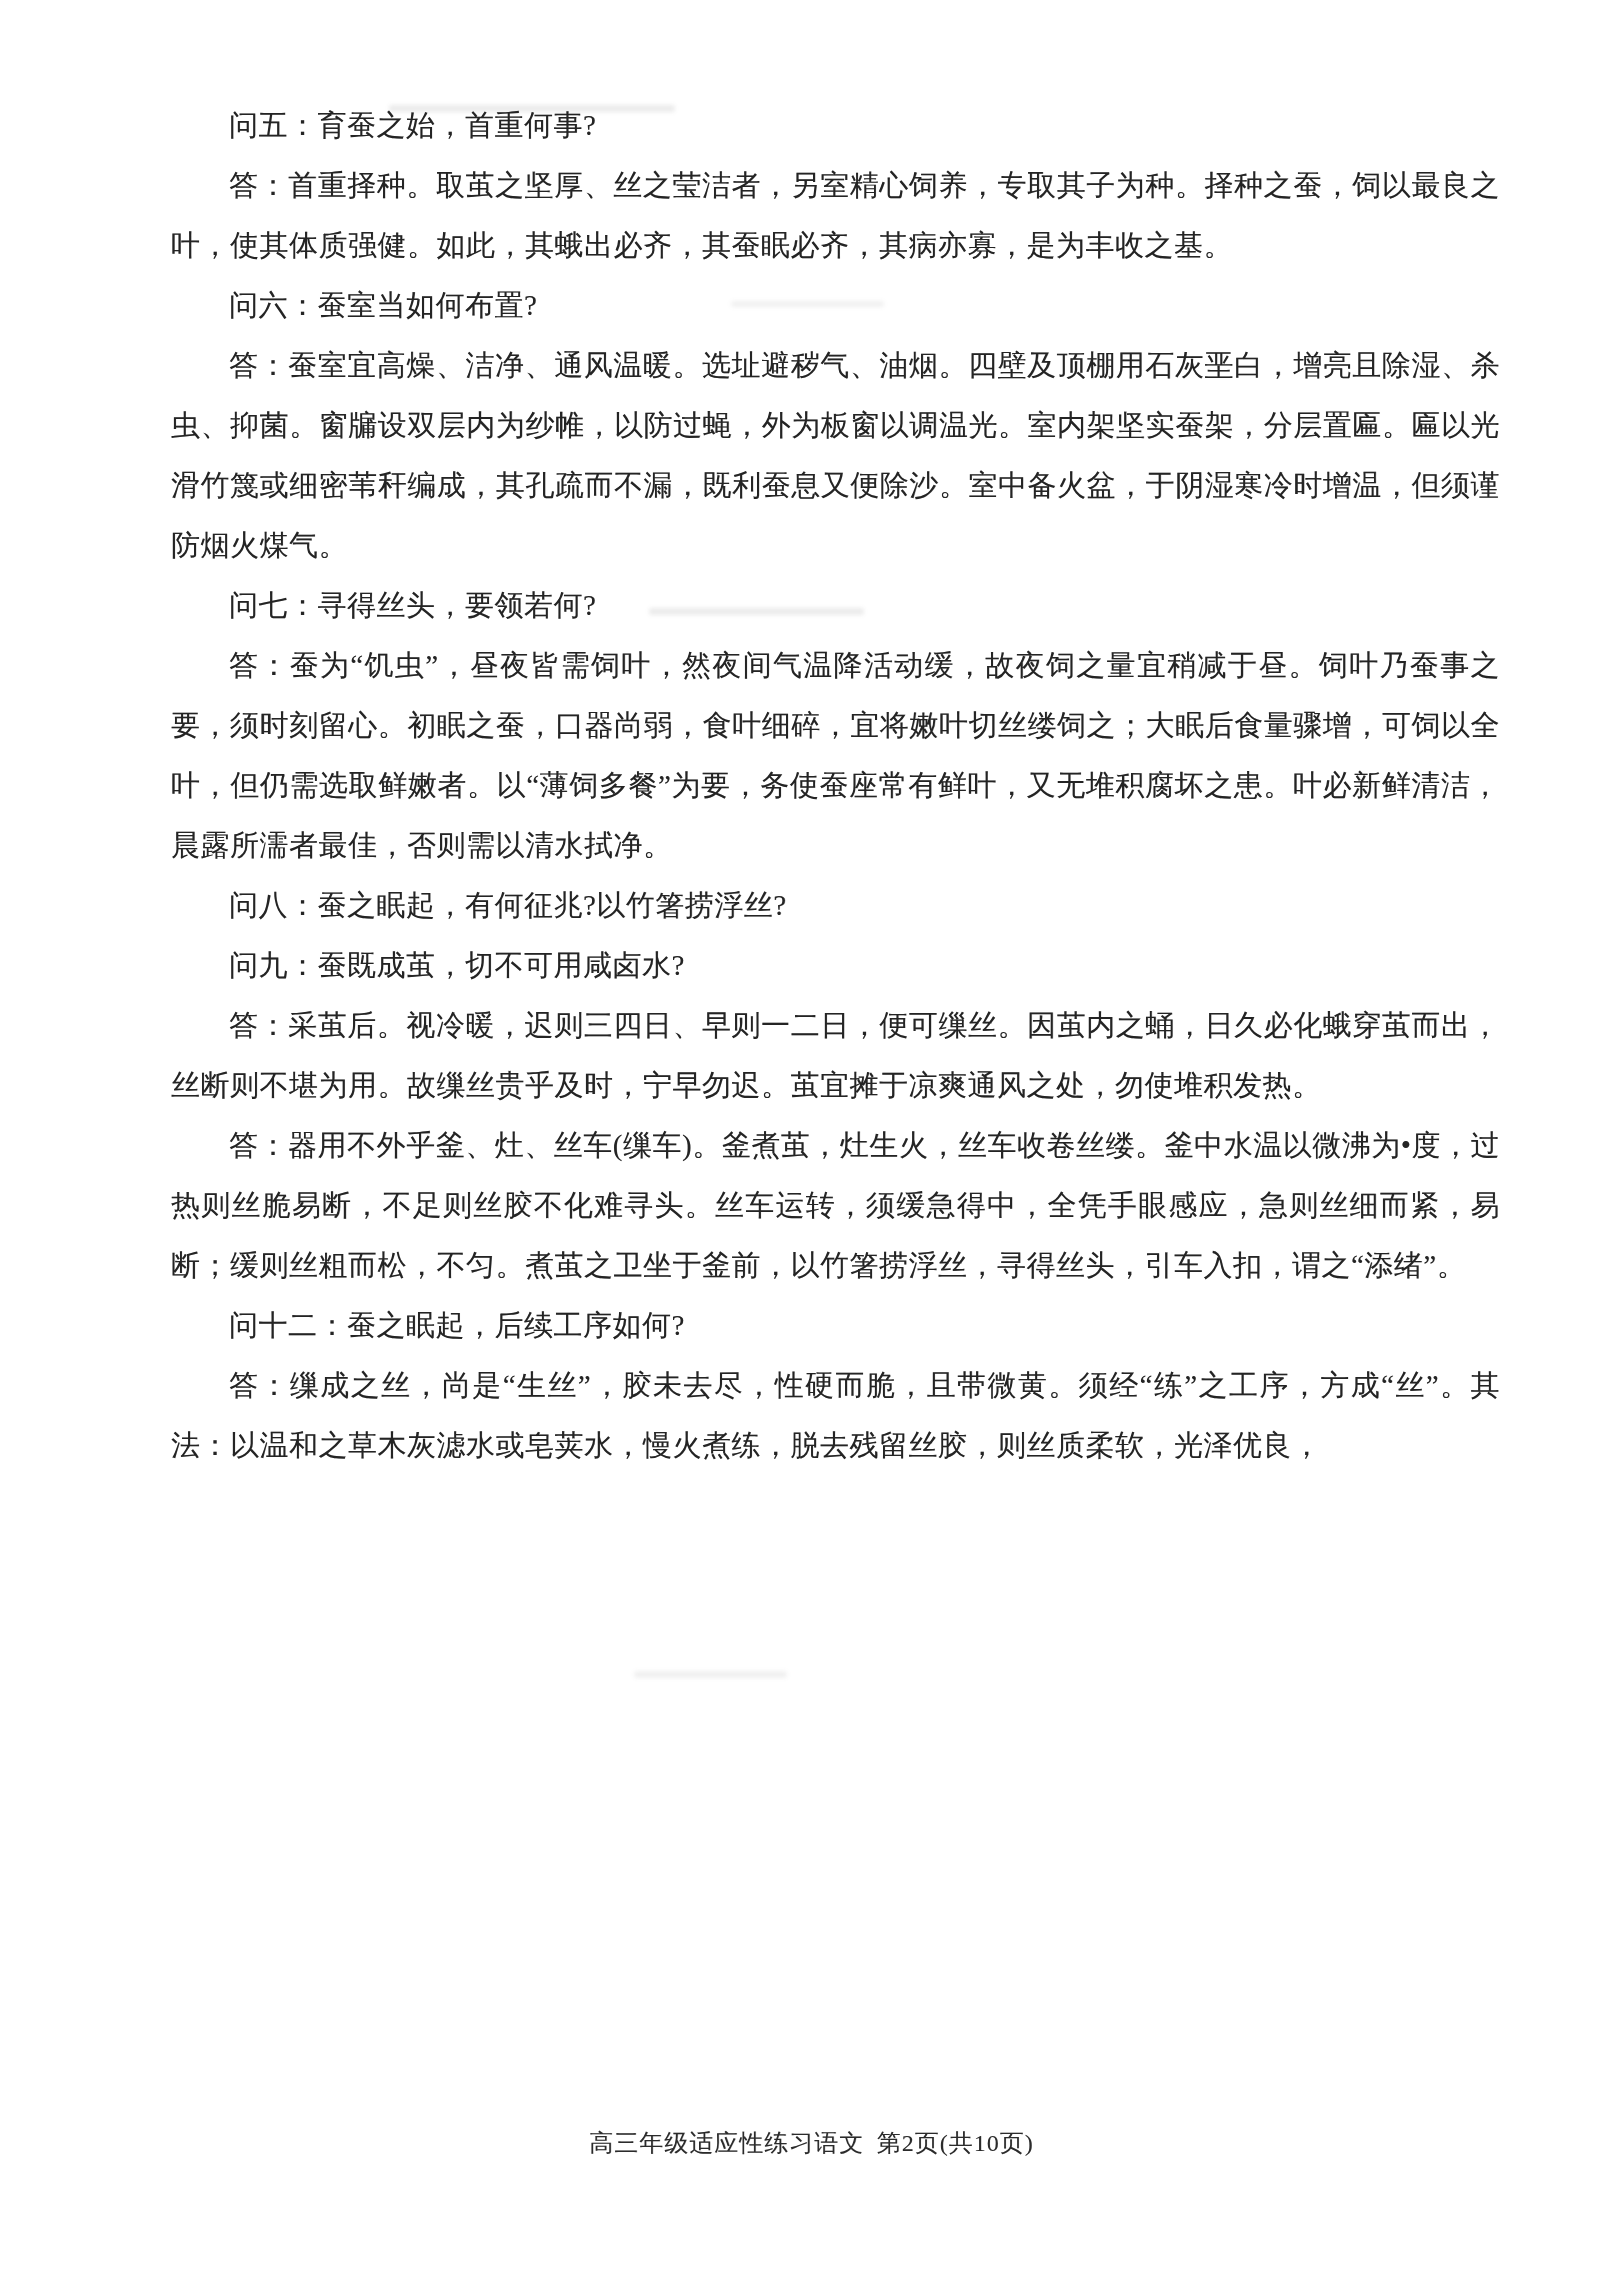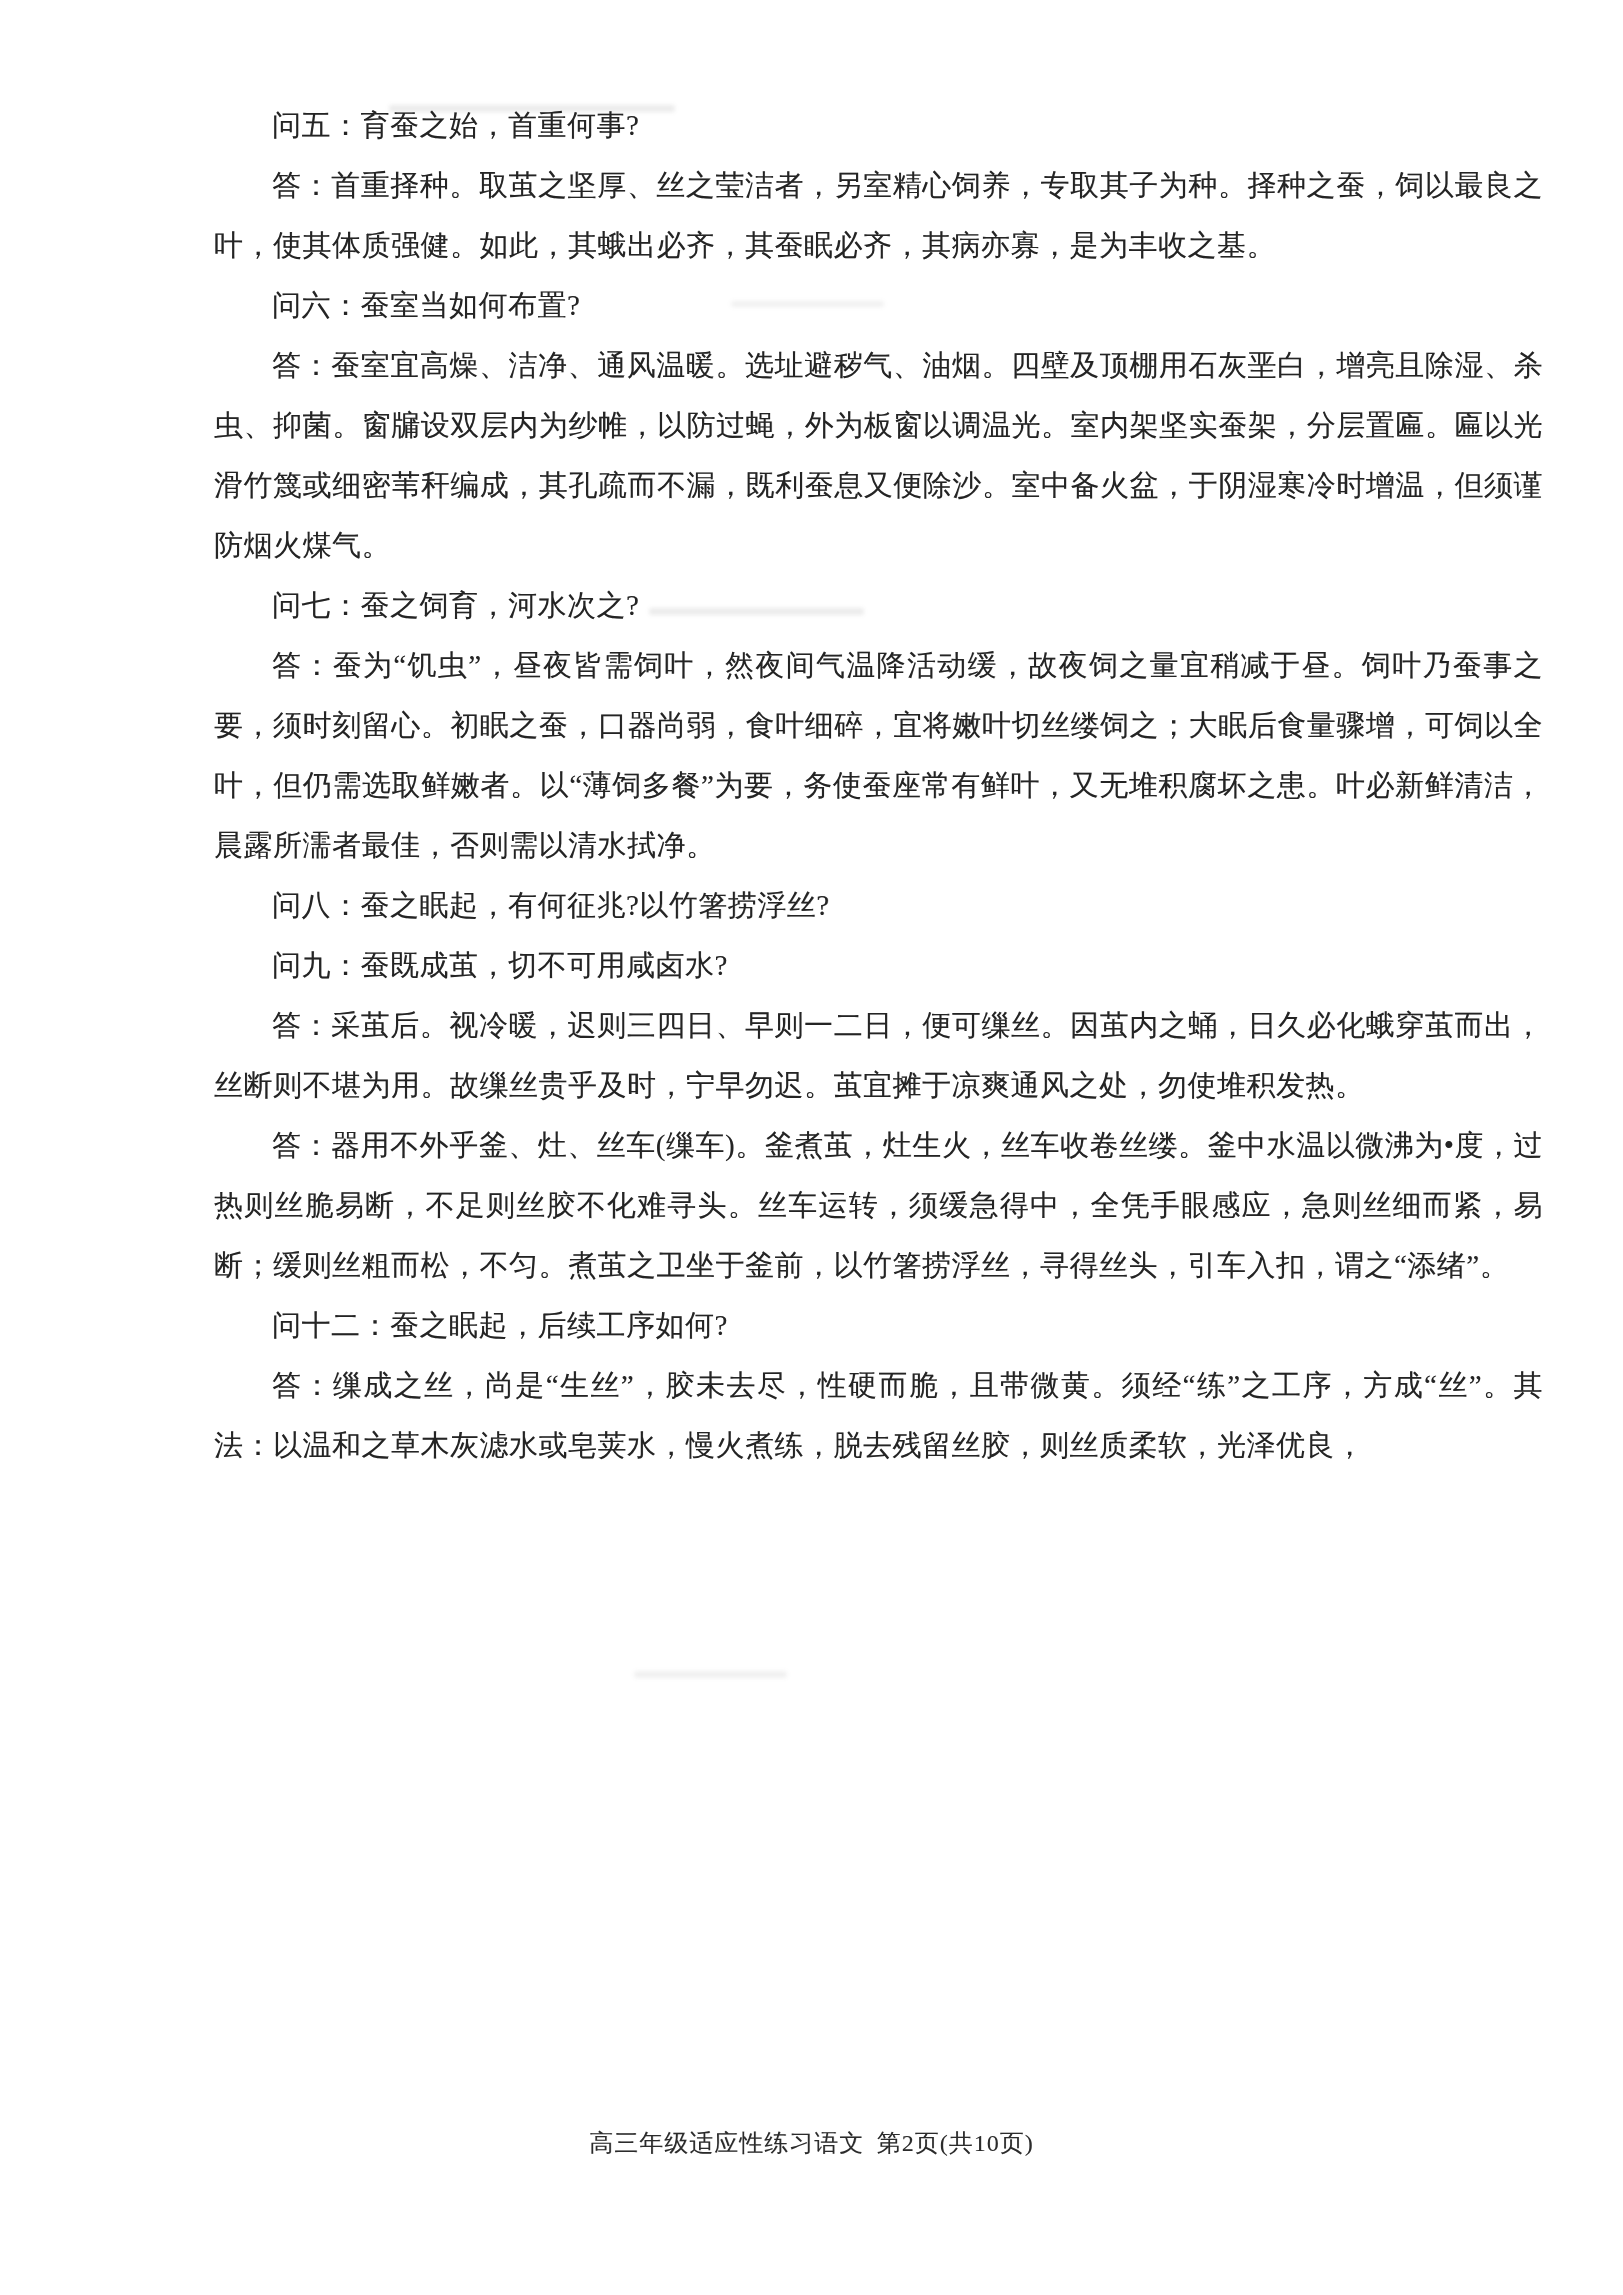--- a/index.html
+++ b/index.html
@@ -20,21 +20,20 @@
     position: absolute;
     left: 171px;
     top: 95px;
     width: 1329px;
     font-size: 29px;
     line-height: 60px;
     text-align: justify;
     letter-spacing: 0.5px;
     text-shadow: 0.3px 0.3px 0.4px rgba(0,0,0,0.28);
     filter: blur(0.2px) contrast(1.02);
-    margin-left: 43px;
   }
   .doc p {
     margin: 0;
     padding: 0;
     text-indent: 2em;
   }
   .footer {
     position: absolute;
     left: 0;
     top: 2128px;
@@ -77,21 +76,21 @@
       <p>问五：育蚕之始，首重何事?</p>
       <p>答：首重择种。取茧之坚厚、丝之莹洁者，另室精心饲养，专取其子为种。择种之蚕，饲以最良之叶，使其体质强健。如此，其蛾出必齐，其蚕眠必齐，其病亦寡，是为丰收之基。</p>
     </section>
 
     <section>
       <p>问六：蚕室当如何布置?</p>
       <p>答：蚕室宜高燥、洁净、通风温暖。选址避秽气、油烟。四壁及顶棚用石灰垩白，增亮且除湿、杀虫、抑菌。窗牖设双层内为纱帷，以防过蝇，外为板窗以调温光。室内架坚实蚕架，分层置匾。匾以光滑竹篾或细密苇秆编成，其孔疏而不漏，既利蚕息又便除沙。室中备火盆，于阴湿寒冷时增温，但须谨防烟火煤气。</p>
     </section>
 
     <section>
-      <p>问七：蚕之饲育，河水次之?</p>
+      <p>问七：寻得丝头，要领若何?</p>
       <p>答：蚕为“饥虫”，昼夜皆需饲叶，然夜间气温降活动缓，故夜饲之量宜稍减于昼。饲叶乃蚕事之要，须时刻留心。初眠之蚕，口器尚弱，食叶细碎，宜将嫩叶切丝缕饲之；大眠后食量骤增，可饲以全叶，但仍需选取鲜嫩者。以“薄饲多餐”为要，务使蚕座常有鲜叶，又无堆积腐坏之患。叶必新鲜清洁，晨露所濡者最佳，否则需以清水拭净。</p>
     </section>
 
     <section>
       <p>问八：蚕之眠起，有何征兆?以竹箸捞浮丝?</p>
     </section>
 
     <section>
       <p>问九：蚕既成茧，切不可用咸卤水?</p>
       <p>答：采茧后。视冷暖，迟则三四日、早则一二日，便可缫丝。因茧内之蛹，日久必化蛾穿茧而出，丝断则不堪为用。故缫丝贵乎及时，宁早勿迟。茧宜摊于凉爽通风之处，勿使堆积发热。</p>

